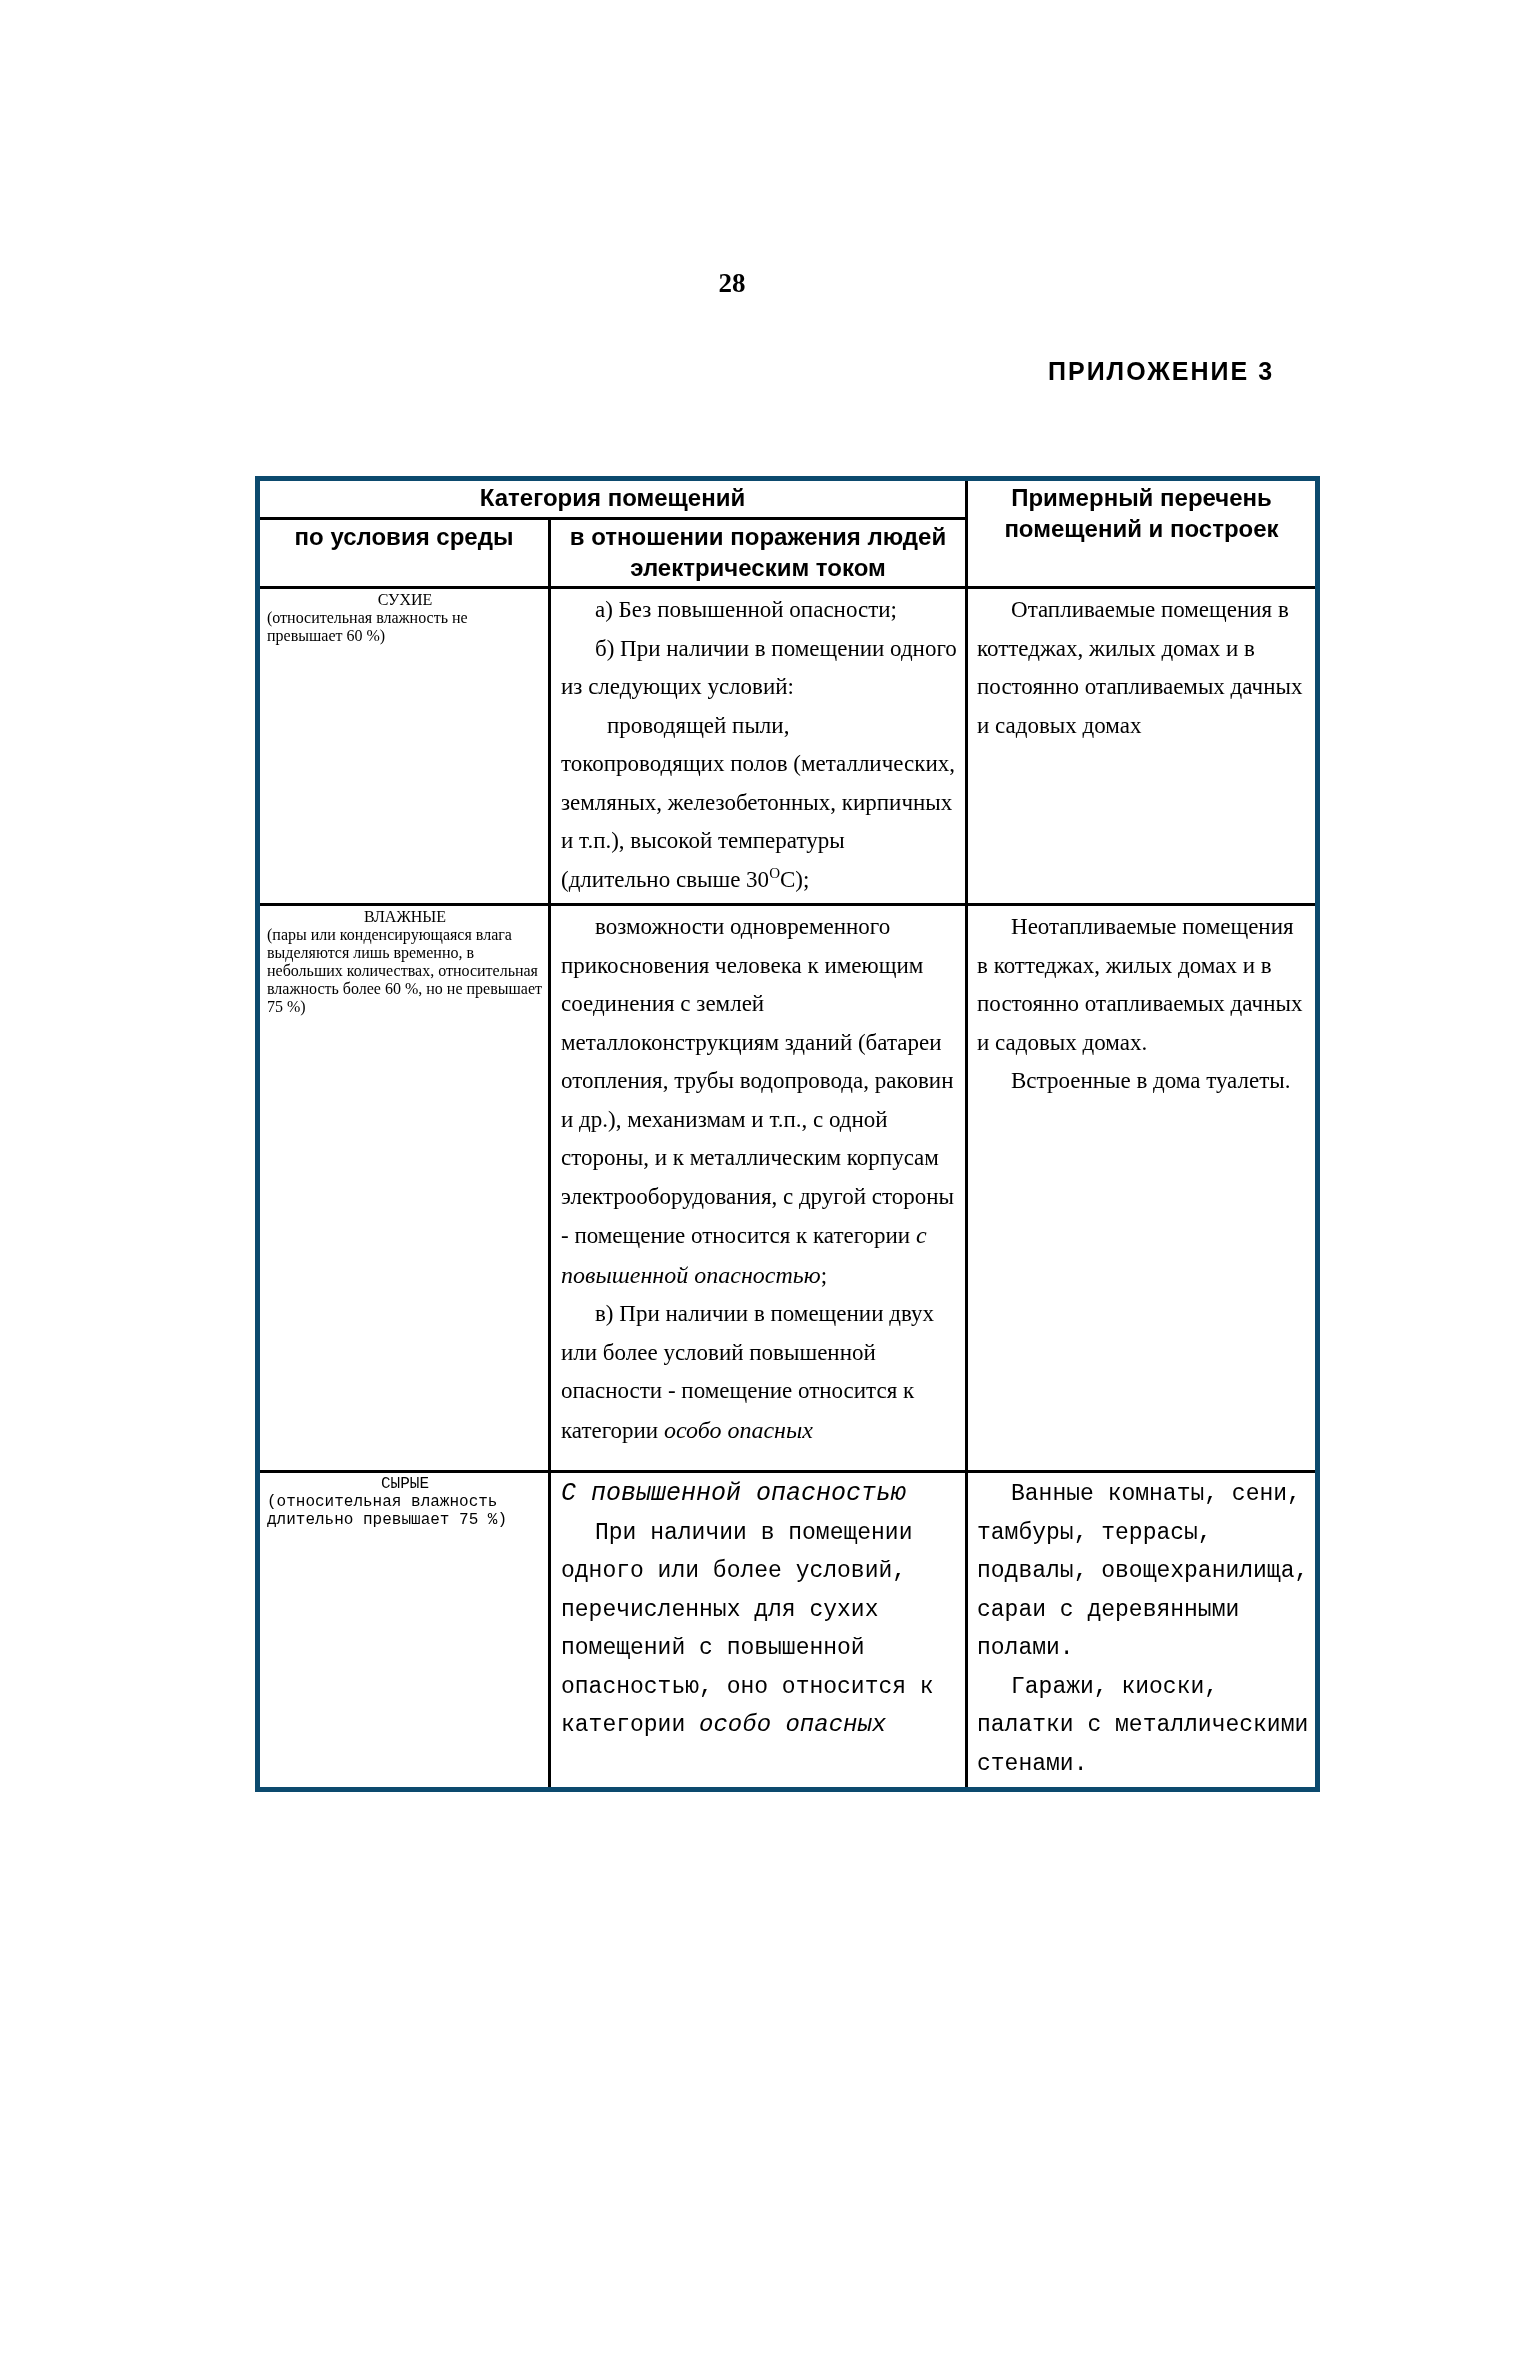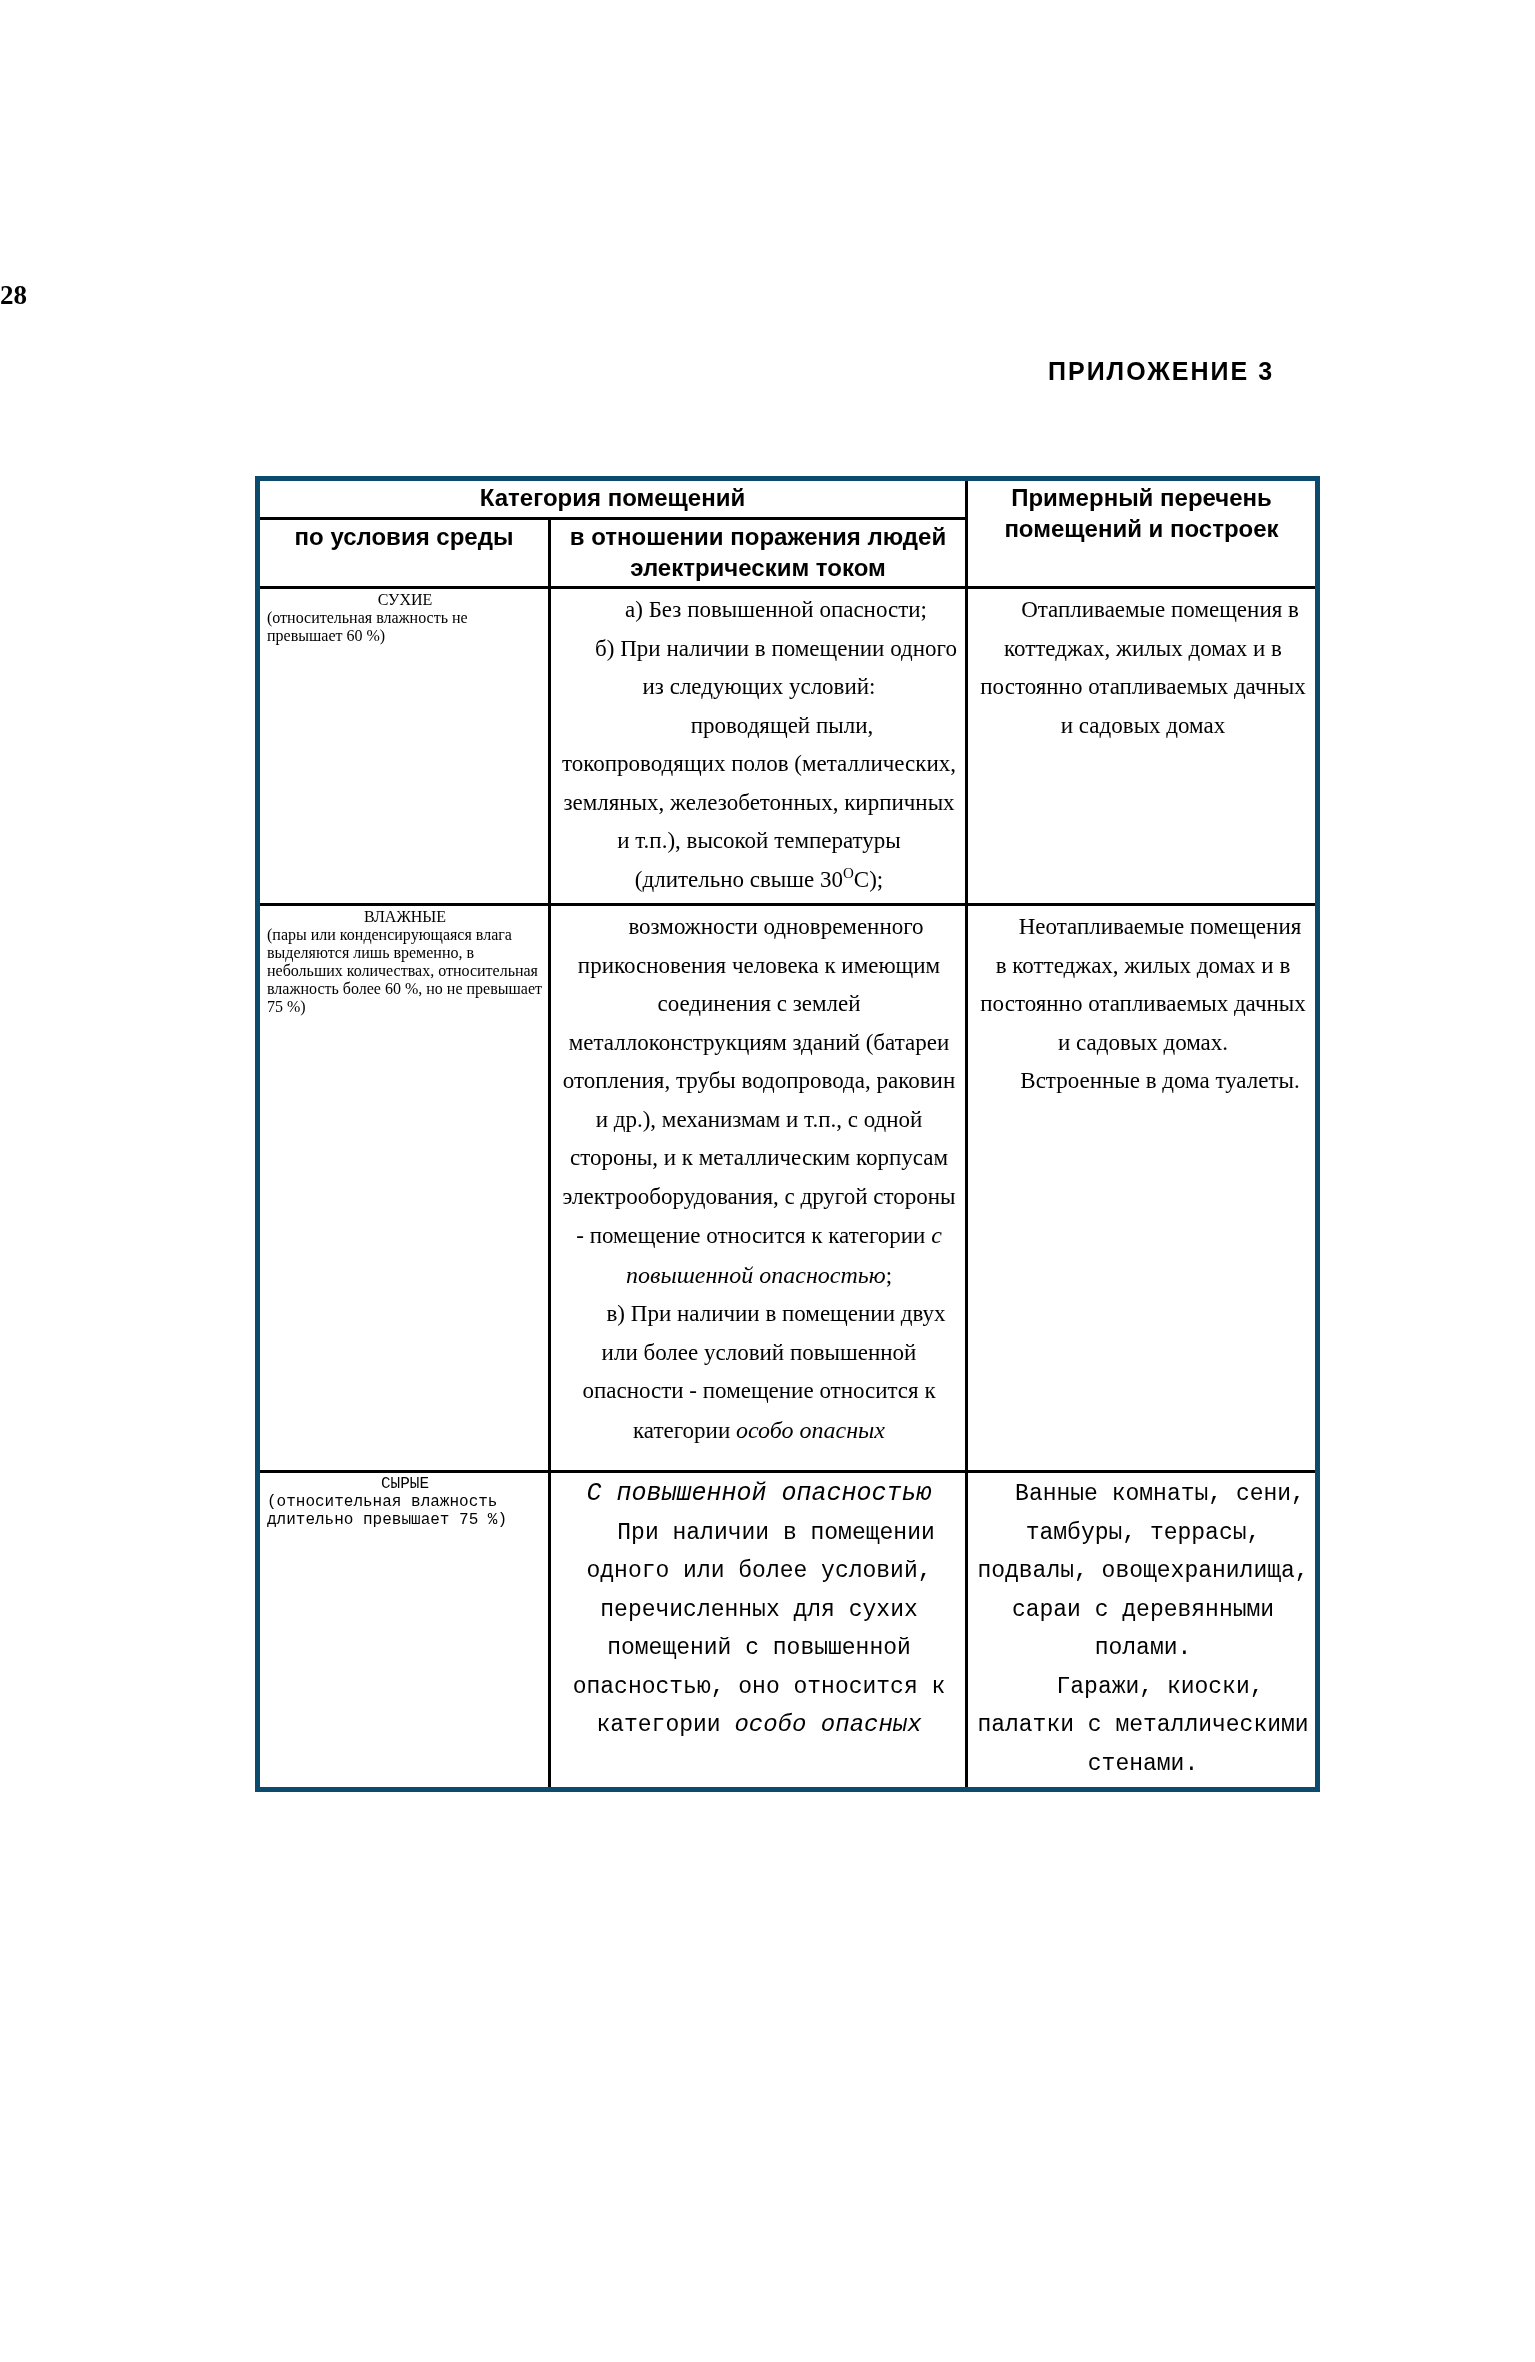--- a/index.html
+++ b/index.html
@@ -10,27 +10,28 @@
   .page {
     position: relative;
     width: 1535px;
     height: 2362px;
     background: #ffffff;
     color: #000000;
     font-family: "Liberation Serif", serif;
   }
   .page-number {
     position: absolute;
-    top: 280px;
+    top: 268px;
     left: 0;
     width: 1440px;
-    text-align: left;
+    text-align: center;
     font-size: 27px;
     font-weight: bold;
     font-family: "Liberation Serif", serif;
+    padding-left: 12px;
   }
   .appendix {
     position: absolute;
     top: 336px;
     left: 1048px;
     font-family: "Liberation Sans", sans-serif;
     font-weight: bold;
     font-size: 25px;
     letter-spacing: 2px;
     margin-top: 21px;
@@ -74,21 +75,20 @@
   }
   tr.hrow1 td { height: 34px; }
   tr.hrow2 td { height: 64px; }
   tr.brow1 td { height: 300px; }
   tr.brow2 td { height: 558px; }
   tr.brow3 td { height: 218px; font-family: Liberation Mono, monospace; }
   td.body-cell {
     font-size: 23px;
     line-height: 38.5px;
     padding: 2px 8px 4px 10px;
-    text-align: center;
   }
   td.env-cell { padding: 2px 5px 4px 7px; }
   td.ex-cell  { padding: 2px 6px 4px 9px; }
   .env-title {
     text-align: center;
   }
   .env-note { text-align: left; }
   td.body-cell p, td.env-cell p, td.ex-cell p {
     margin: 0;
   }

